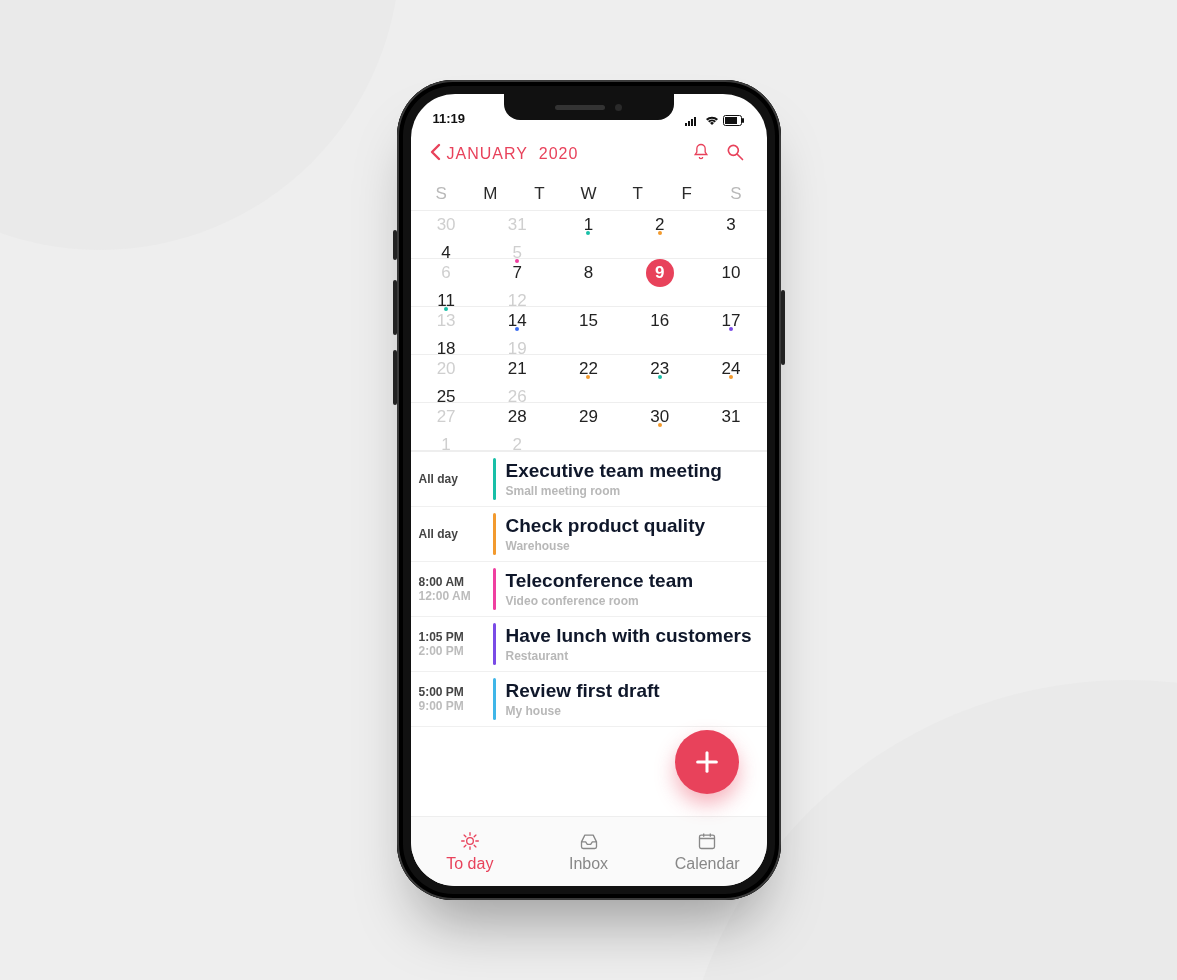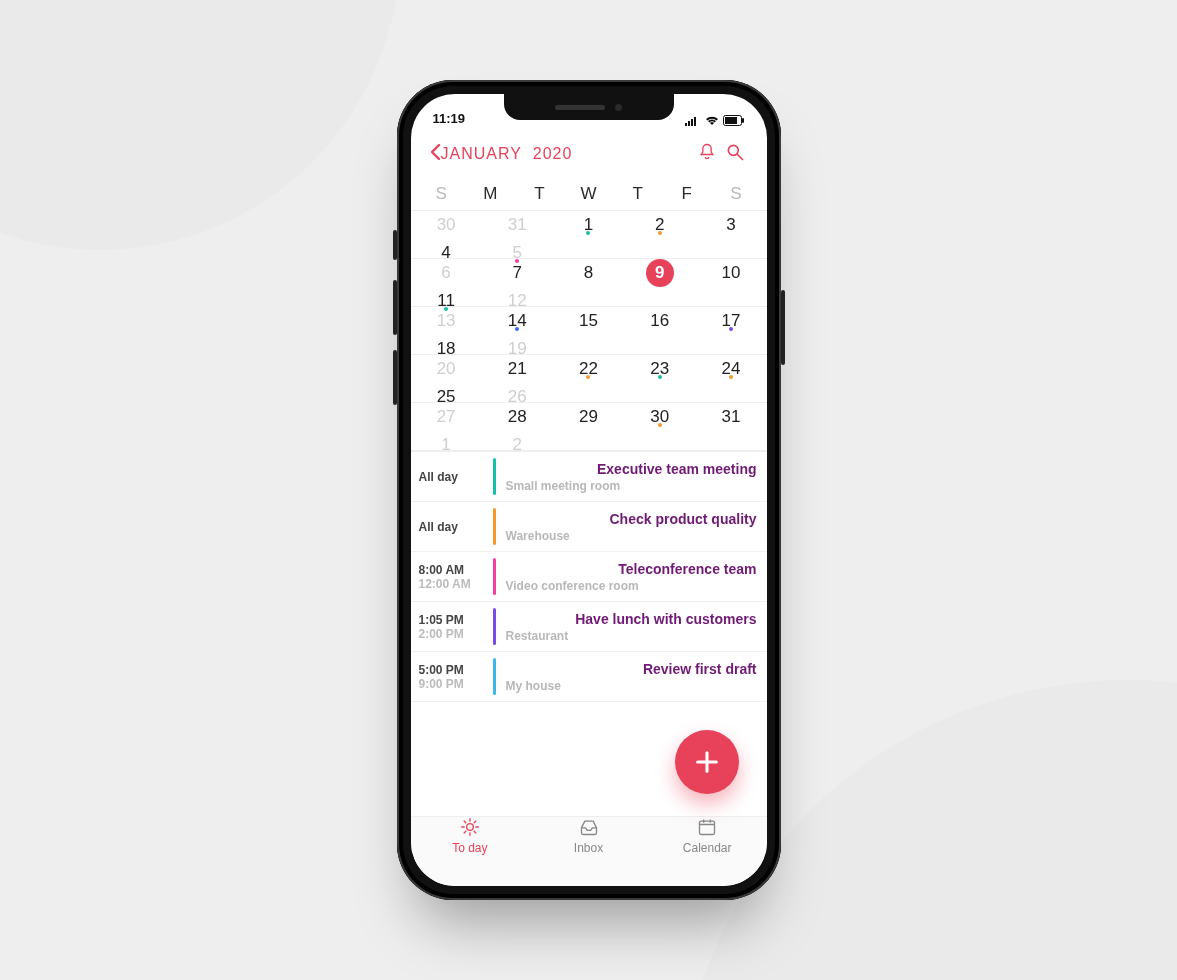--- a/index.html
+++ b/index.html
@@ -83,21 +83,21 @@
     font-weight: 600;
     color: #111;
   }
   .status-right { display:flex; gap:4px; align-items:center; }
   .status-right svg { display:block; }
 
   .app-header {
     display: flex;
     align-items: center;
     padding: 10px 18px 8px;
-    gap: 0;
+    gap: 6px;
   }
   .back-chev { color:#e8425b; }
   .month-title { color:#e8425b; font-weight:500; letter-spacing:1px; font-size:16px; flex:1;}
   .hdr-icon { color:#e8425b; padding:4px; cursor:pointer; }
 
   .week-header {
     display:grid; grid-template-columns: repeat(7,1fr);
     text-align:center;
     padding: 6px 6px 6px;
     color:#2b2b2b;
@@ -150,43 +150,43 @@
     padding:10px 8px;
     font-size:12px;
     display:flex; flex-direction:column; justify-content:center;
   }
   .event-time .t1{color:#444;}
   .event-time .t2{color:#bcbcbc;}
   .event-bar { width:3px; border-radius:2px; margin:6px 0; }
   .event-body {
     flex:1; padding:8px 10px; display:flex;flex-direction:column;justify-content:center;
   }
-  .event-title{font-size:14px;color:#701a75;text-align:right;}
+  .event-title{font-size:19px;color:#0f172a;}
   .event-loc{font-size:12px;color:#b8b8b8; margin-top:2px;}
 
   .fab {
     position:absolute;
     right:28px; bottom:92px;
     width:64px;height:64px;border-radius:50%;
     background:#e8425b;
     display:flex;align-items:center;justify-content:center;
     box-shadow:0 10px 20px rgba(232,66,91,0.4);
     cursor:pointer;
   }
   .fab svg{color:#fff;}
 
   .tab-bar {
     height:70px;
     background:#fafafa;
     border-top:1px solid #eee;
     display:flex;
   }
   .tab {
-    flex:1; display:flex; flex-direction:column; align-items:center; 
-    gap:4px; font-size:12px; color:#888; cursor:pointer;
+    flex:1; display:flex; flex-direction:column; align-items:center; justify-content:center;
+    gap:4px; font-size:16px; color:#888; cursor:pointer;
   }
   .tab.active { color:#e8425b; }
 </style>
 </head>
 <body>
 
 <div class="bg-curve-1"></div>
 <div class="bg-curve-2"></div>
 
 <div class="phone">

